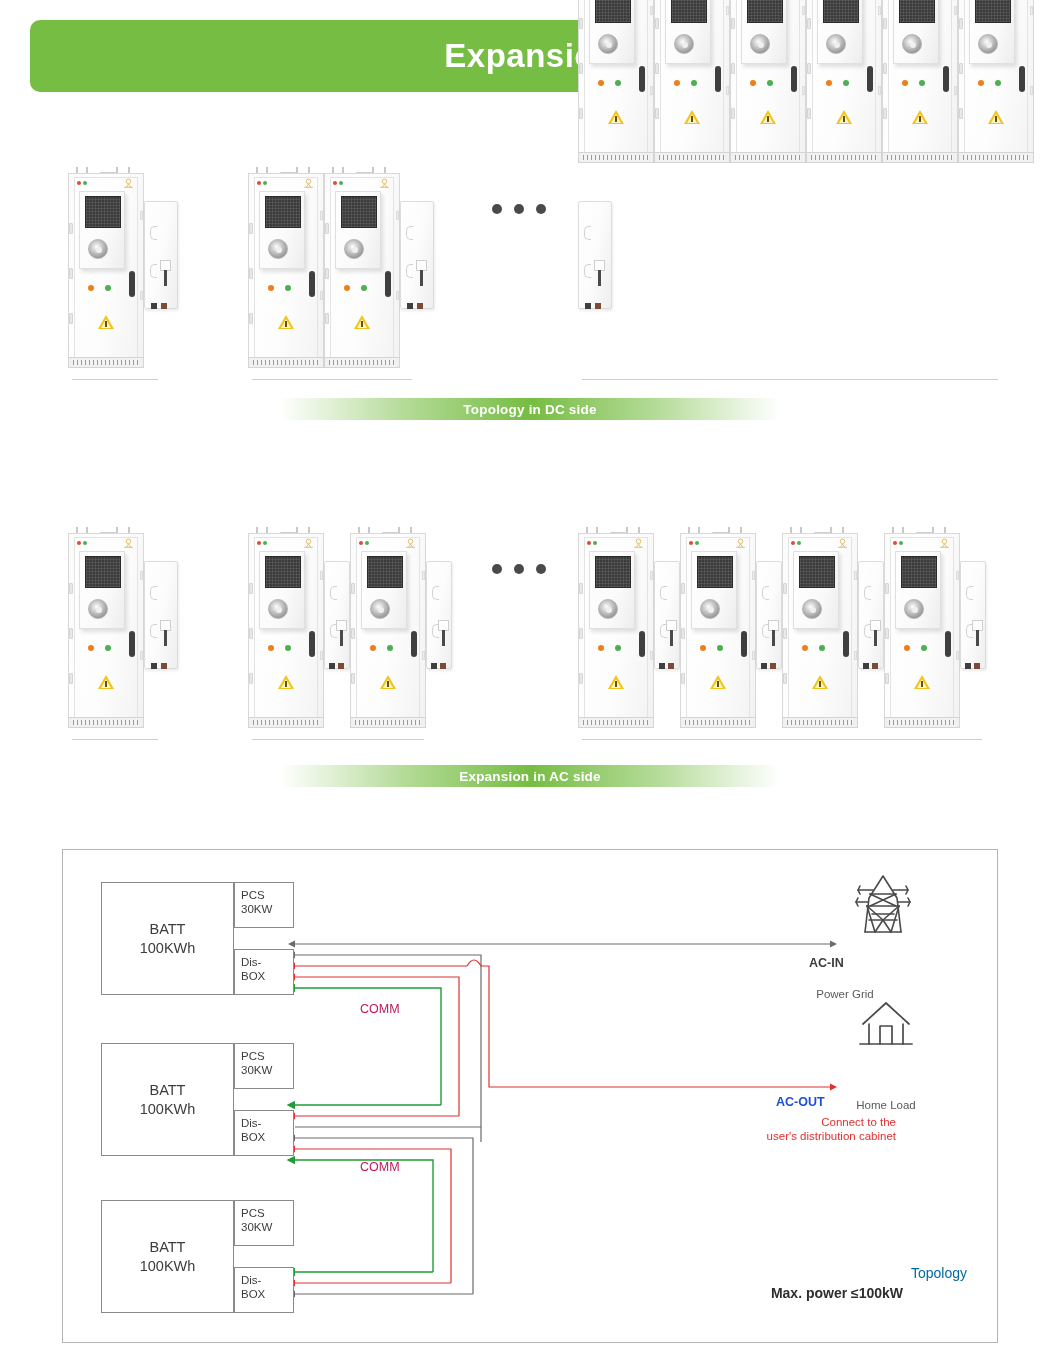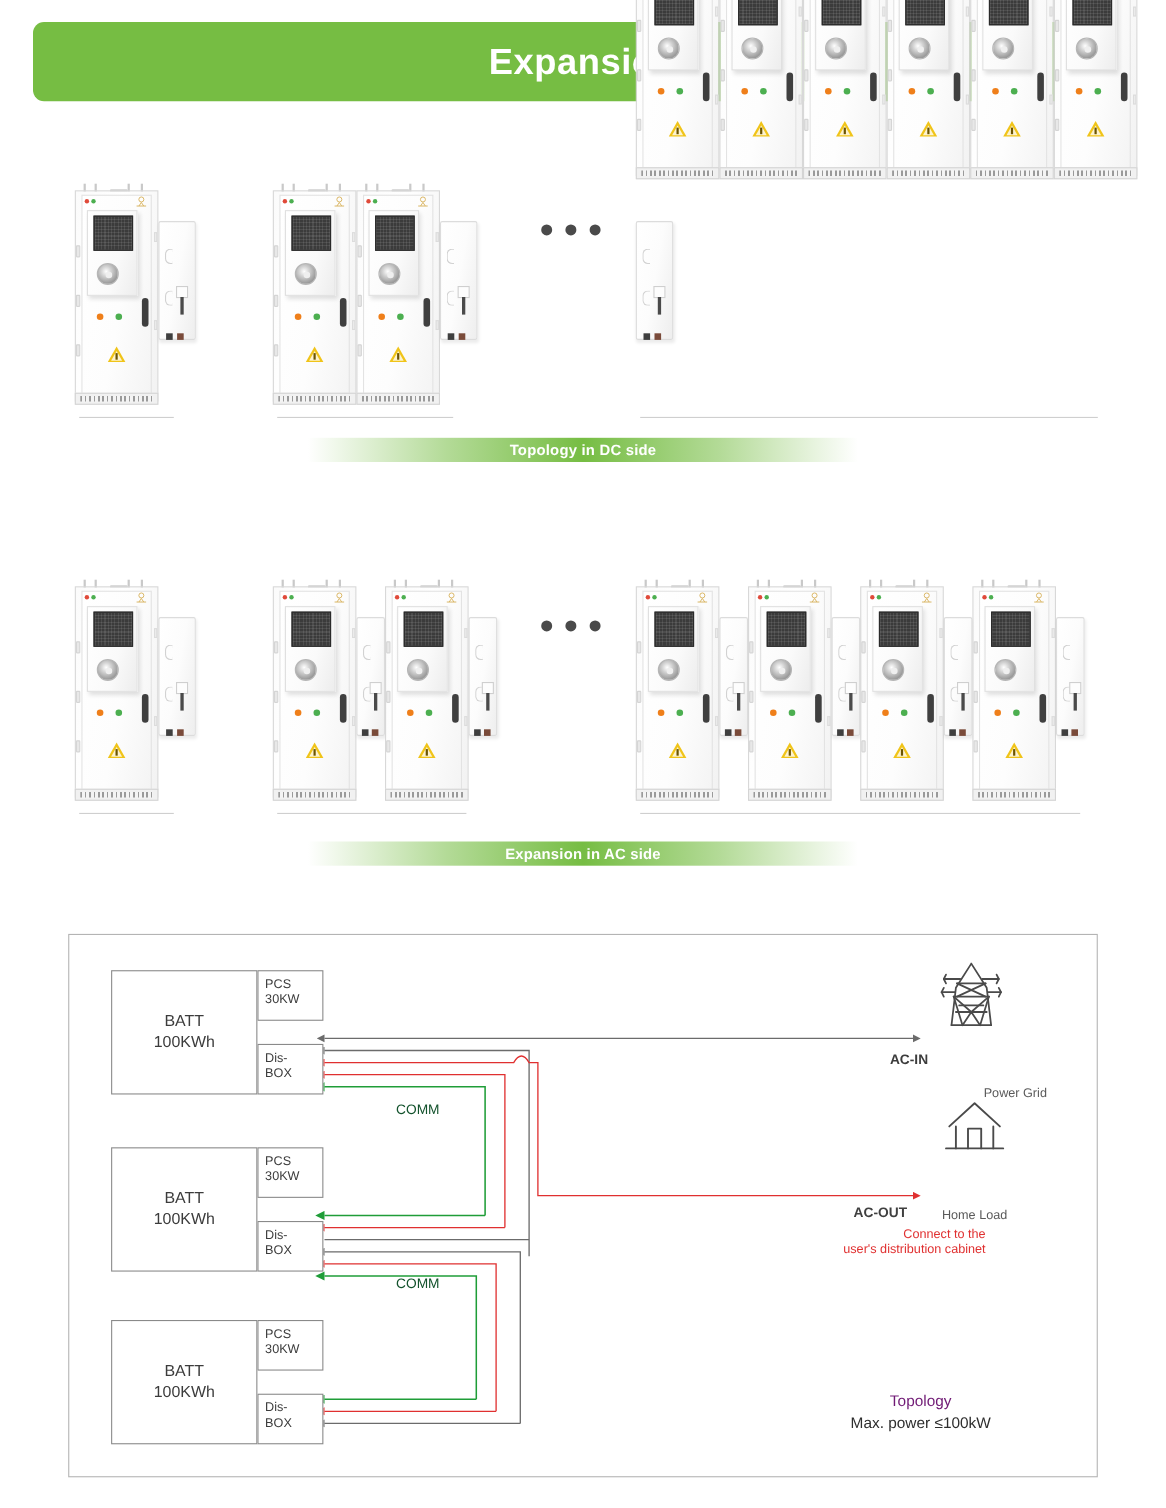--- a/index.html
+++ b/index.html
@@ -205,28 +205,28 @@
   }
   .dis-box{
     position:absolute; left:133px; top:67px; width:60px; height:46px;
     border:1px solid #8a8a8a; background:#fff;
     padding:5px 0 0 6px; font-size:11.5px; line-height:14px; color:#3c3c3c;
   }
 
   svg.wires{ position:absolute; left:0; top:0; width:936px; height:494px; }
 
   .lbl{ position:absolute; font-size:11.5px; }
-  .lbl-comm{ color:#14532d; font-size:12.5px; }
+  .lbl-comm{ color:#be185d; font-size:12.5px; }
   .lbl-acin{ color:#3c3c3c; font-weight:bold; font-size:12.5px;margin-left:28px; }
-  .lbl-acout{ color:#404040; font-weight:bold; font-size:12.5px; }
+  .lbl-acout{ color:#1d4ed8; font-weight:bold; font-size:12.5px; }
   .lbl-acout-sub{ color:#e03030; font-size:11.5px; line-height:14px; text-align:right;}
   .icon-cap{ position:absolute; font-size:11.5px; color:#5a5a5a; text-align:center; width:120px;}
   .topo-foot{ position:absolute; right:30px; text-align:center; }
-  .topo-foot .t1{ font-size:14px; color:#701a75; }
-  .topo-foot .t2{ font-size:14px; color:#2e2e2e; font-weight:normal; margin-top:4px;}
+  .topo-foot .t1{ font-size:14px; color:#0369a1;text-align:right; }
+  .topo-foot .t2{ font-size:14px; color:#2e2e2e; font-weight:bold; margin-top:4px;}
 </style>
 </head>
 <body>
 
 <div class="header-banner">
   <div class="title">Expansion</div>
 </div>
 
 <div class="row row-dc">
 
@@ -868,21 +868,21 @@
     <div class="lbl lbl-comm" style="left:297px; top:152px;">COMM</div>
     <div class="lbl lbl-comm" style="left:297px; top:310px;">COMM</div>
 
     <div class="lbl lbl-acin" style="left:718px; top:106px;">AC-IN</div>
     <div class="lbl lbl-acout" style="left:713px; top:245px;">AC-OUT</div>
     <div class="lbl lbl-acout-sub" style="left:673px; top:265px; width:160px;">
       <div>Connect to the</div>
       <div>user's distribution cabinet</div>
     </div>
 
-    <div class="icon-cap" style="left:800px; top:138px;">Power Grid</div>
+    <div class="icon-cap" style="left:722px; top:138px;">Power Grid</div>
     <div class="icon-cap" style="left:763px; top:249px;">Home Load</div>
 
     <div class="topo-foot" style="top:415px; width:260px;">
       <div class="t1">Topology</div>
       <div class="t2">Max. power ≤100kW</div>
     </div>
 
   </div>
 </div>
 

